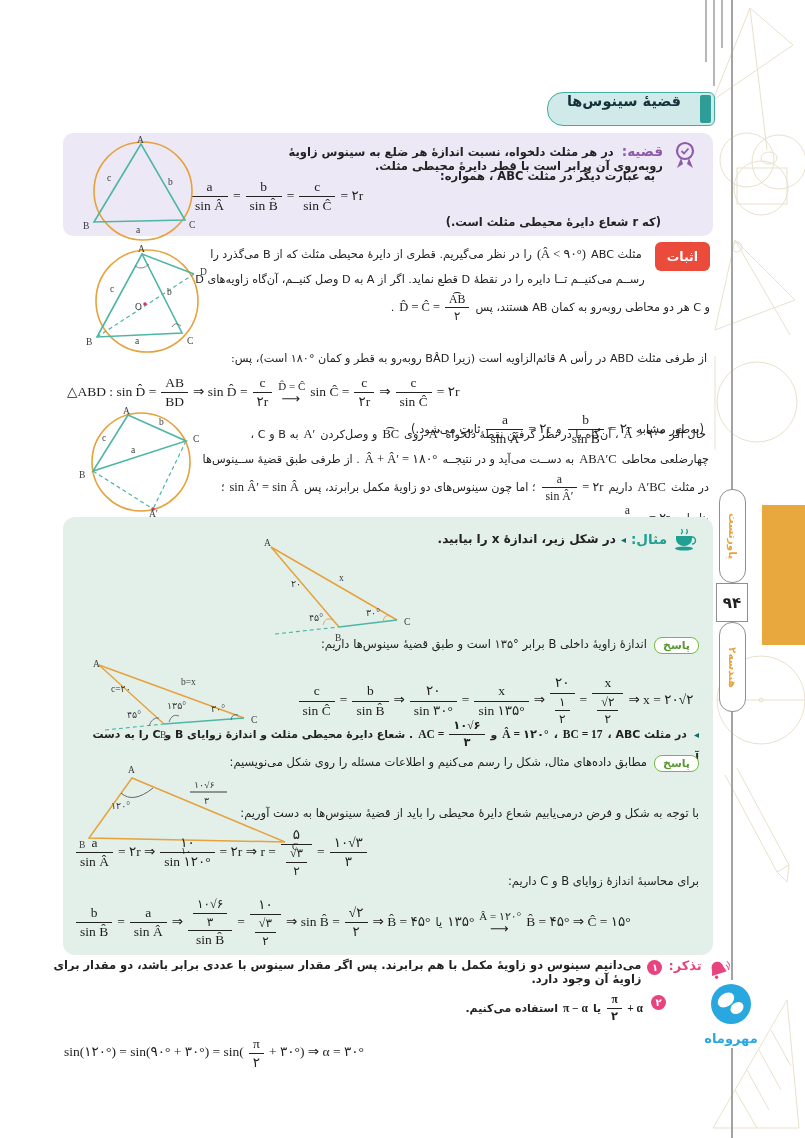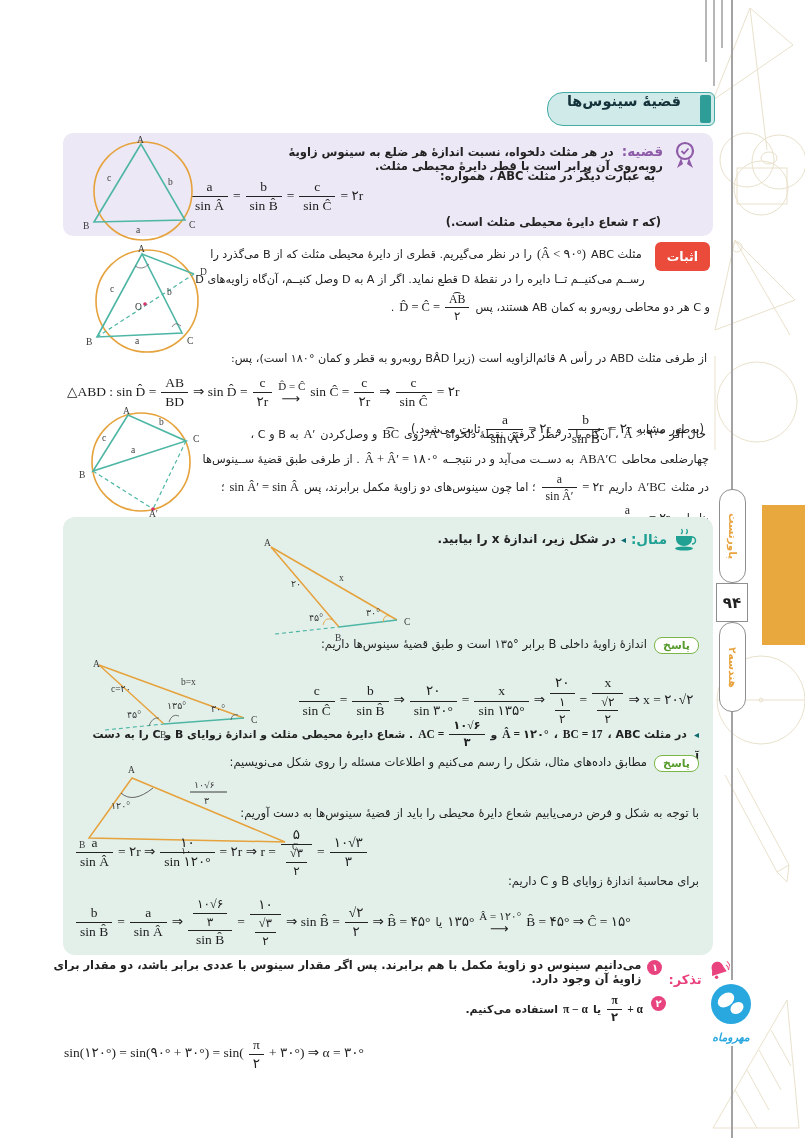--- a/index.html
+++ b/index.html
@@ -54,35 +54,35 @@
   .ans2{position:absolute;top:238px;right:14px;left:250px;}
   .d6{position:absolute;left:14px;top:243px;}
   .a2b{position:absolute;top:289px;right:14px;direction:rtl;font-size:11.5px;}
   .f5row{position:absolute;left:10px;top:310px;white-space:nowrap;}
   .a2c{position:absolute;top:357px;right:14px;direction:rtl;font-size:11.5px;}
   .f6row{position:absolute;left:10px;top:380px;white-space:nowrap;}
   
   .sec-remark{position:absolute;top:958px;left:40px;width:690px;}
   .rrow{direction:rtl;display:flex;align-items:flex-start;gap:6px;font-size:11.5px;font-weight:bold;}
   .rrow2{margin-top:7px;padding-right:64px;font-weight:bold;}
-  .rlabel{color:#e8437e;font-size:13px;flex:none;margin-top:14px;}
+  .rlabel{color:#e8437e;font-size:13px;flex:none;}
   .rnum{flex:none;width:15px;height:15px;border-radius:50%;background:#e8437e;color:#fff;font-size:10px;
         display:flex;align-items:center;justify-content:center;margin-top:2px;}
   .f7row{margin:12px 0 0 22px;}
   
   .vtab{position:absolute;left:719px;width:25px;background:#fff;border:1.5px solid #8f8f8f;border-radius:13px;
         display:flex;align-items:center;justify-content:center;z-index:5;}
   .vtab span{writing-mode:vertical-rl;color:#e8a33e;font-weight:bold;font-size:10.5px;letter-spacing:1px;}
   .tab1{top:489px;height:92px;}
   .tab2{top:622px;height:88px;}
   .pagebox{position:absolute;left:716px;top:583px;width:30px;height:37px;background:#fff;border:1.5px solid #8f8f8f;
            display:flex;align-items:center;justify-content:center;font-size:15px;font-weight:bold;z-index:5;}
   .bookmark{position:absolute;right:0;top:505px;width:43px;height:140px;background:#e9a83d;z-index:4;}
   .logo{position:absolute;left:704px;top:980px;width:54px;text-align:center;background:#fff;z-index:5;padding:2px 0;}
-  .logo .cap{color:#29a8df;font-weight:bold;font-size:11px;margin-top:1px;font-style:italic;}
+  .logo .cap{color:#29a8df;font-weight:bold;font-size:13px;margin-top:1px;}
   
   .frow{direction:ltr;text-align:left;font-family:"Liberation Serif","DejaVu Sans",serif;font-size:13.5px;color:#1d1d1d;}
   .prow{direction:rtl;text-align:right;font-size:11.8px;line-height:25px;}
   .frac{display:inline-block;vertical-align:middle;margin:0 3px;direction:ltr;line-height:1.2;text-align:center;
         font-family:"Liberation Serif","DejaVu Sans",serif;}
   .frac .frac{font-size:.9em;margin:0 1px;}
   .num{display:block;padding:0 4px 1px;border-bottom:1.2px solid #222;}
   .den{display:block;padding:1px 4px 0;}
   .tx{direction:ltr;unicode-bidi:isolate;margin:0 2px;font-family:"Liberation Serif","DejaVu Sans",serif;}
   .prow .tx{font-size:12.5px;}

